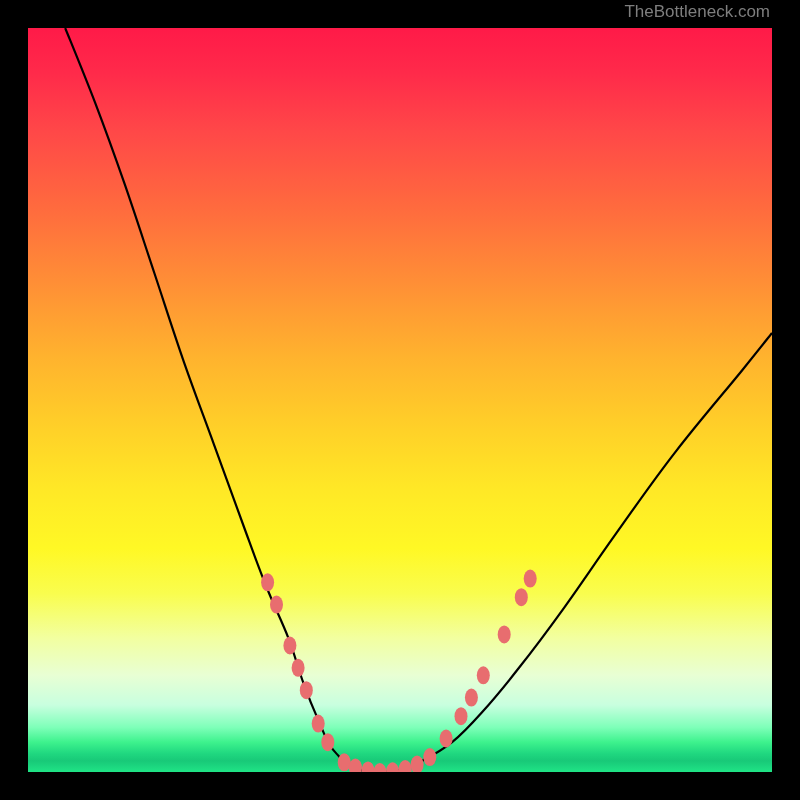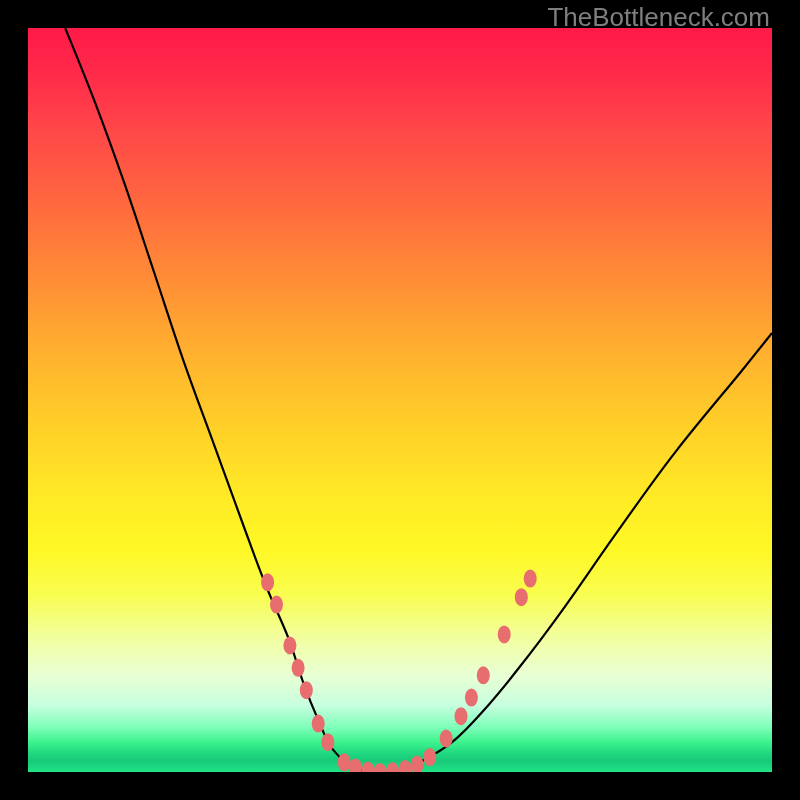--- a/index.html
+++ b/index.html
@@ -52,21 +52,21 @@
   }
   .curve {
     position: absolute;
     inset: 0;
   }
   .watermark {
     position: absolute;
     top: 2px;
     right: 30px;
     color: #7e7e7e;
-    font-size: 26px;
+    font-size: 17px;
     font-weight: 400;
     letter-spacing: 0px;
     user-select: none;
   }
 </style>
 </head>
 <body>
 
 <div class="frame">
 

